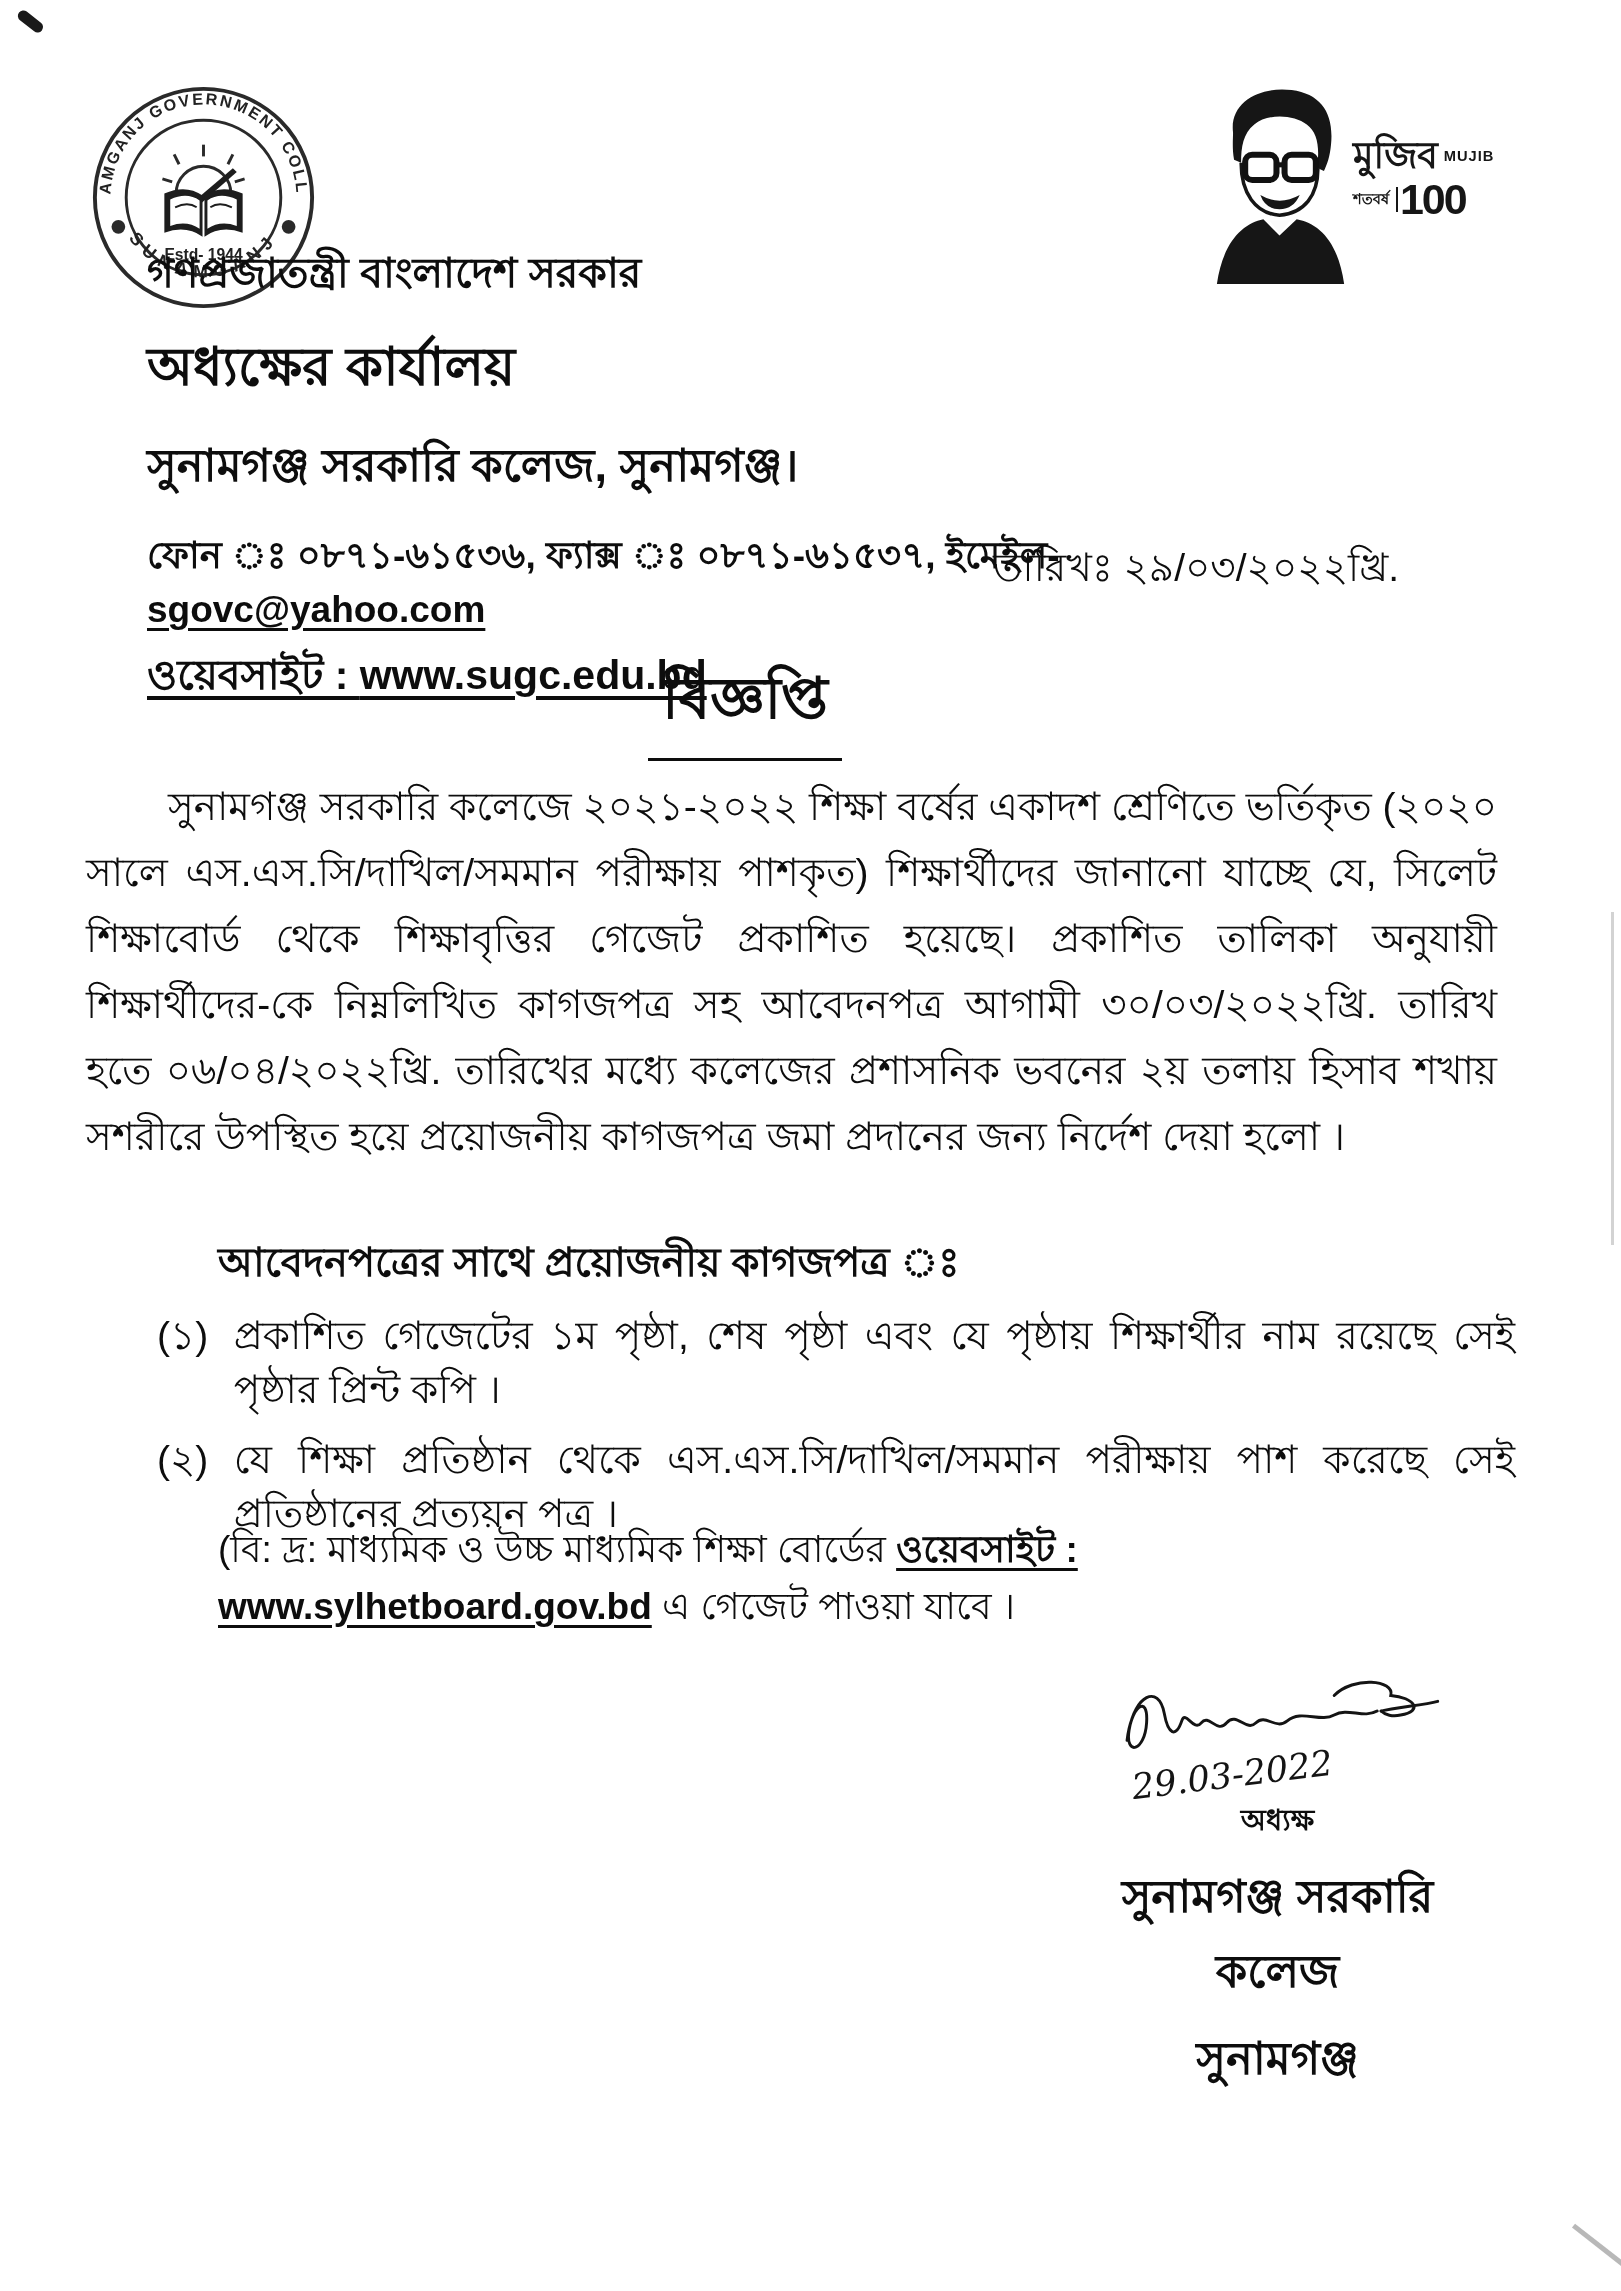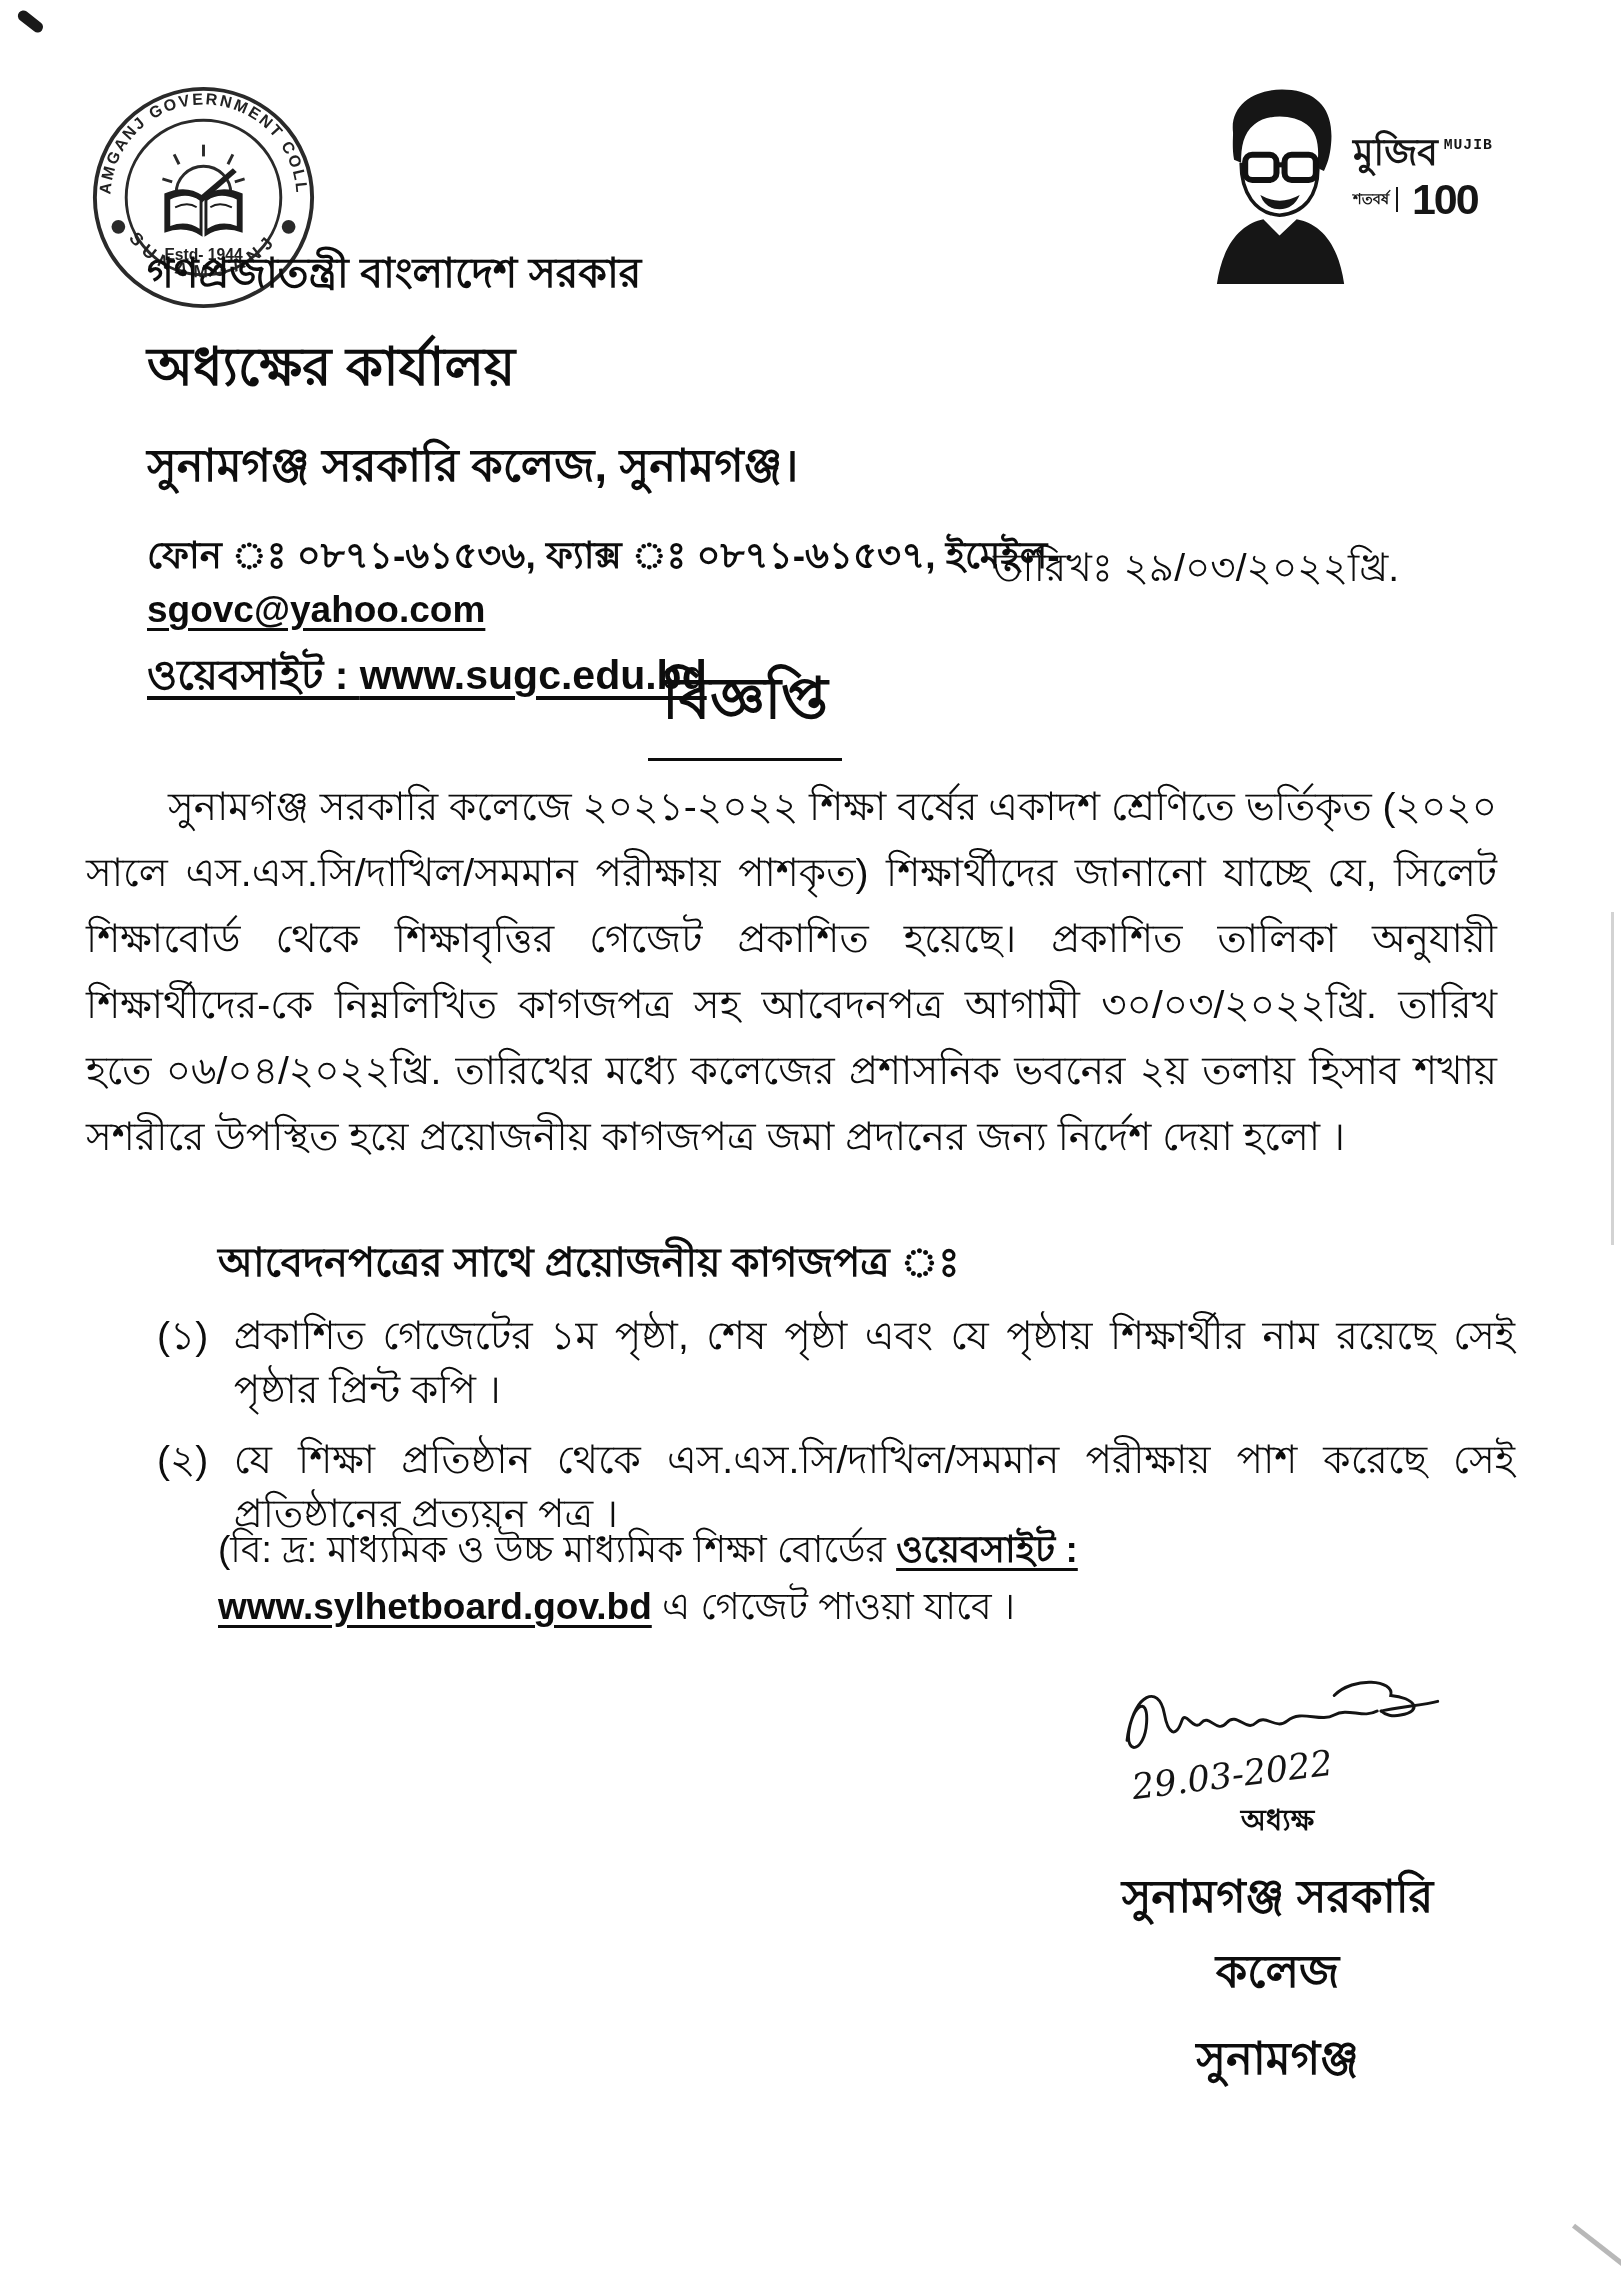--- a/index.html
+++ b/index.html
@@ -20,24 +20,24 @@
     background:#9a9a9a; transform:rotate(38deg); opacity:.7; }
 
   
   .seal { position:absolute; left:90px; top:84px; width:227px; height:227px; }
   .seal svg { width:100%; height:100%; }
 
   
   .mujib { position:absolute; left:1184px; top:76px; width:304px; height:223px; }
   .mujib .portrait { position:absolute; left:17.6px; top:5.9px; }
   .mujib-text { position:absolute; left:169px; top:61px; width:132px; color:#161616; }
-  .mujib-row1 { display:flex; align-items:flex-start; gap:5.9px;font-family:Liberation Mono, monospace; }
+  .mujib-row1 { display:flex; align-items:center; gap:5.9px; }
   .mujib-name-bn { font-size:37px; font-weight:bold; line-height:1; }
   .mujib-name-en { font-size:14.7px; font-weight:bold; letter-spacing:1px; }
-  .mujib-row2 { display:flex; align-items:center; gap:14px; margin-top:3.9px; }
+  .mujib-row2 { display:flex; align-items:center; gap:2px; margin-top:3.9px; }
   .mujib-sub-bn { font-size:14.7px; font-weight:bold; border-right:2.9px solid #161616; padding-right:6.9px; }
   .mujib-100 { font-size:43px; font-weight:bold; line-height:1; letter-spacing:-2px; }
 
   
   .header-block { position:absolute; left:147px; top:241px; width:1196px; text-align:left; }
   .h-govt    { font-size:41px; font-weight:bold; margin-bottom:15.7px; }
   .h-office  { font-size:53px; font-weight:bold; margin-bottom:17.6px; }
   .h-college { font-size:45px; font-weight:bold; margin-bottom:19.6px; }
   .h-contact { font-size:37px; font-weight:bold; margin-bottom:11.8px; }
   .h-contact .email { text-decoration:underline; text-underline-offset:5.9px; }

